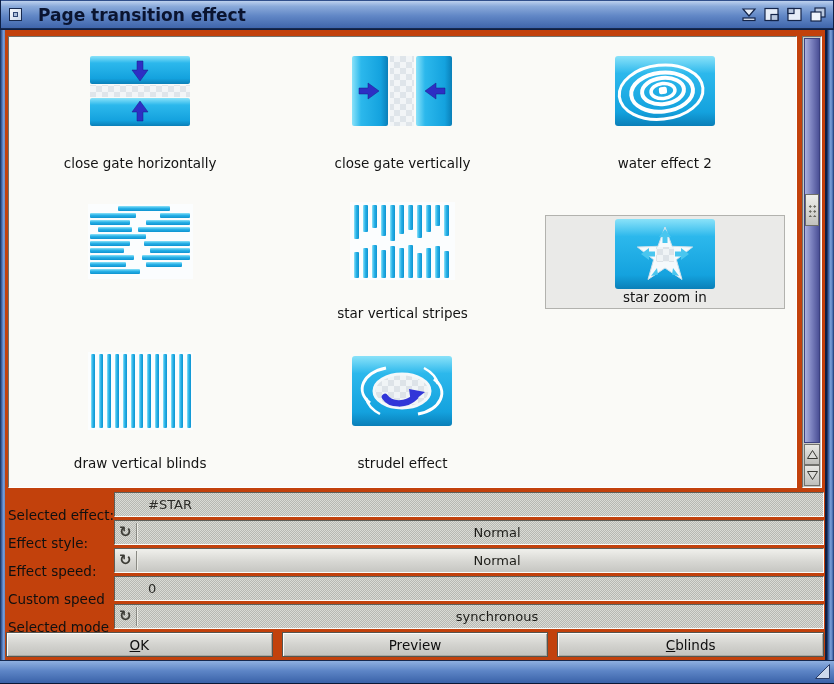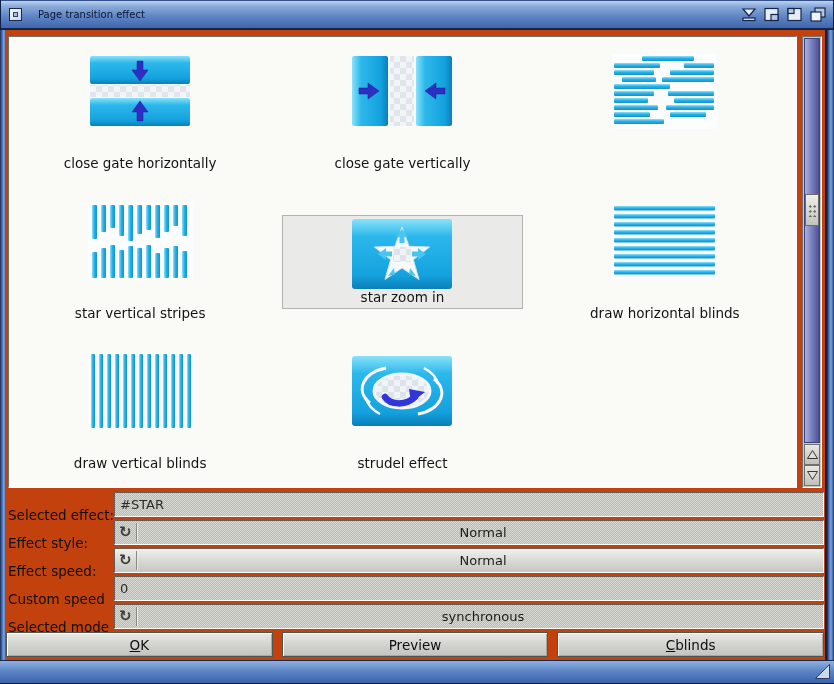--- a/index.html
+++ b/index.html
@@ -9,21 +9,21 @@
 
   
   .titlebar { position:absolute; left:1px; top:0; width:832px; height:29px;
     background:linear-gradient(180deg,#bdd1ee 0%,#8aaada 20%,#6187c6 55%,#3f65ab 100%);
     border-top:1px solid #31508c; border-bottom:1px solid #16294f;
     display:flex; align-items:center; }
   .close-gadget { width:13px; height:13px; margin-left:8px; background:linear-gradient(135deg,#f6f9fd,#c7d5ea);
     border:1px solid #17294e; position:relative; }
   .close-gadget .inner { position:absolute; left:3px; top:3px; width:5px; height:5px;
     background:#a9bcd9; border:1px solid #2c4474; }
-  .title { margin-left:16px; font-size:10px; color:#0a1430; }
+  .title { margin-left:16px; font-size:17px; color:#0a1430;font-weight:bold; }
   .gadgets { margin-left:auto; display:flex; gap:1px; margin-right:4px; }
   .gadget { width:22px; height:17px; display:flex; align-items:center; justify-content:center; }
 
   
   .border-left,.border-right { position:absolute; top:30px; width:7px; height:630px;
     background:linear-gradient(90deg,#16294f 0%,#4a74b8 30%,#7fa3da 55%,#3a5fa4 88%,#16294f 100%); }
   .border-left { left:0; } .border-right { left:827px; }
   .bottom-bar { position:absolute; left:0; top:660px; width:834px; height:24px;
     background:linear-gradient(180deg,#8fb0e0 0%,#5d85c6 45%,#3a62a8 100%);
     border-top:1px solid #16294f; border-bottom:1px solid #0a1835; }
@@ -56,21 +56,21 @@
     background-size:4.5px 5px; }
   .sb-btn { position:absolute; left:1px; width:16px; height:21px;
     background:linear-gradient(180deg,#e8e8e4,#bfbfbb); border:1px solid #72726d;
     display:flex; align-items:center; justify-content:center; }
   .sb-btn.up { bottom:22px; } .sb-btn.down { bottom:1px; }
 
   
   .form-row { position:absolute; left:1px; width:818px; height:25px; display:flex; align-items:center; }
   .form-label { width:108px; font-size:13.5px; color:#101010; padding-left:2px; white-space:nowrap;margin-top:20px; }
   .field { flex:1; height:25px; border:1px solid; border-color:#5e5e58 #fbfbf8 #fbfbf8 #5e5e58;
-    position:relative; display:flex; align-items:center; }
+    position:relative; display:flex; align-items:center;padding-left:28px; }
   .dither { background:repeating-conic-gradient(#b7b8b2 0% 25%, #dadbd5 25% 50%) 0 0/2px 2px; }
   .field.smooth { background:linear-gradient(180deg,#f0f0ec 0%,#d7d7d3 55%,#c6c6c2 100%); }
   .field-text { padding-left:5px; font-size:13px; color:#2c2c28; }
   .cycle-icon { position:absolute; left:4px; top:0; font-size:15px; font-weight:bold;
     color:#3c3c36; line-height:23px; }
   .cycle-sep { position:absolute; left:21px; top:2px; bottom:2px; width:1px;
     background:#8a8a84; box-shadow:1px 0 0 #ebebe5; }
   .cycle-value { width:100%; text-align:center; font-size:13px; color:#1c1c18;margin-left:28px; }
 
   
@@ -165,20 +165,35 @@
             <rect x="38" y="0" width="24" height="70" fill="url(#chk1)"></rect>
             <rect x="0" y="0" width="36" height="70" rx="2" fill="url(#cgv)"></rect>
             <rect x="64" y="0" width="36" height="70" rx="2" fill="url(#cgv)"></rect>
             <path d="M7,32 v6 h9 v5 l11,-8 -11,-8 v5 z" fill="#2d2fc4" stroke="#1a1c86" stroke-width="0.5"></path>
             <path d="M93,32 v6 h-9 v5 l-11,-8 11,-8 v5 z" fill="#2d2fc4" stroke="#1a1c86" stroke-width="0.5"></path>
           </svg>
         </div>
         <div class="cell-label">close gate vertically</div>
       </div>
 
+      <div class="cell">
+        <div class="thumb">
+          <svg width="100" height="70" viewBox="0 0 100 70">
+            <rect width="100" height="70" rx="3" fill="url(#cgh)"></rect>
+            <g transform="rotate(-6 48 35)">
+              <rect x="44" y="31" width="8" height="7" rx="2" fill="#fff"></rect>
+              <ellipse cx="48" cy="35" rx="12" ry="7.5" fill="none" stroke="#fff" stroke-width="3.5"></ellipse>
+              <ellipse cx="48" cy="35" rx="21" ry="13" fill="none" stroke="#fff" stroke-width="4"></ellipse>
+              <ellipse cx="47" cy="36" rx="31" ry="19.5" fill="none" stroke="#fff" stroke-width="4"></ellipse>
+              <ellipse cx="46" cy="36" rx="42" ry="27" fill="none" stroke="#fff" stroke-width="3"></ellipse>
+            </g>
+          </svg>
+        </div>
+        <div class="cell-label">water effect 2</div>
+      </div>
 
       <div class="cell">
         <div class="thumb">
           <svg width="105" height="75" viewBox="0 0 105 75">
             <defs>
               <linearGradient id="hs" x1="0" y1="0" x2="0" y2="1">
                 <stop offset="0" stop-color="#8ee3f9"></stop>
                   <stop offset="0.45" stop-color="#29b2e8"></stop>
                 <stop offset="1" stop-color="#0d93d0"></stop>
               </linearGradient>
@@ -265,39 +280,20 @@
               <path d="M40,32.5 v5 h-6 v3.5 l-8,-6 8,-6 v3.5 z"></path>
               <path d="M60,32.5 v5 h6 v3.5 l8,-6 -8,-6 v3.5 z"></path>
               <path d="M42,49 l-6,8 7,-1.5 z"></path>
               <path d="M58,49 l6,8 -7,-1.5 z"></path>
             </g>
           </svg>
         </div>
         <div class="cell-label">star zoom in</div>
       </div>
 
-      <div class="cell">
-        <div class="thumb">
-          <svg width="105" height="75" viewBox="0 0 105 75">
-            <rect width="105" height="75" fill="#fbfdfe"></rect>
-            <g fill="url(#hs)">
-              <rect x="2" y="2" width="101" height="4.5" rx="1"></rect>
-                <rect x="2" y="10" width="101" height="4.5" rx="1"></rect>
-              <rect x="2" y="18" width="101" height="4.5" rx="1"></rect>
-                <rect x="2" y="26" width="101" height="4.5" rx="1"></rect>
-              <rect x="2" y="34" width="101" height="4.5" rx="1"></rect>
-                <rect x="2" y="42" width="101" height="4.5" rx="1"></rect>
-              <rect x="2" y="50" width="101" height="4.5" rx="1"></rect>
-                <rect x="2" y="58" width="101" height="4.5" rx="1"></rect>
-              <rect x="2" y="66" width="101" height="4.5" rx="1"></rect>
-            </g>
-          </svg>
-        </div>
-        <div class="cell-label">draw horizontal blinds</div>
-      </div>
 
       <div class="cell">
         <div class="thumb">
           <svg width="105" height="78" viewBox="0 0 105 78">
             <rect width="105" height="78" fill="#fbfdfe"></rect>
             <g fill="url(#vs)">
               <rect x="3" y="2" width="4" height="74" rx="1"></rect>
                 <rect x="11" y="2" width="4" height="74" rx="1"></rect>
               <rect x="19" y="2" width="4" height="74" rx="1"></rect>
                 <rect x="27" y="2" width="4" height="74" rx="1"></rect>

